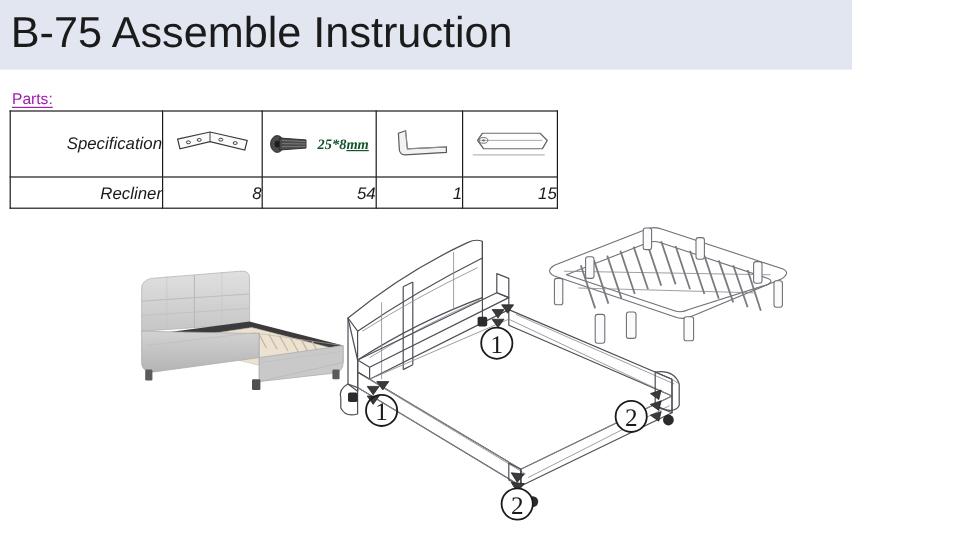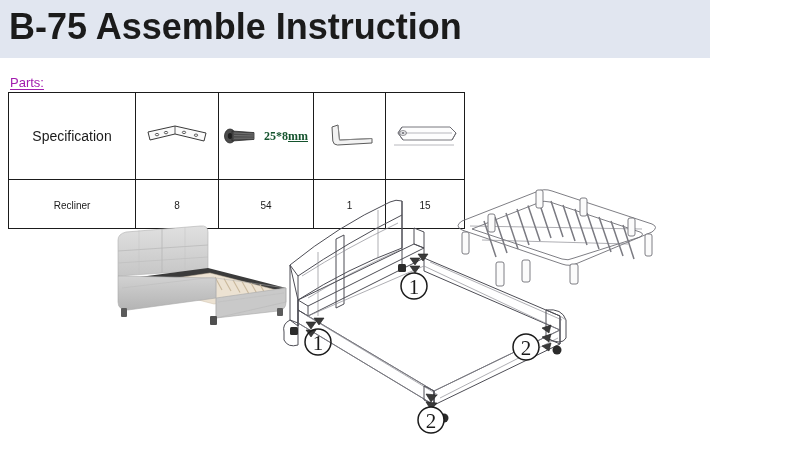--- a/index.html
+++ b/index.html
@@ -20,21 +20,21 @@
   #header-band {
     position: absolute;
     left: 0; top: 0;
     width: 710px; height: 58px;
     background: #e1e6f0;
   }
   #doc-title {
     position: absolute;
     left: 9px; top: 4px;
     font-size: 36px;
-    font-weight: 700;
+    font-weight: 400;
     color: #1b1b1b;
     letter-spacing: 0px;
     white-space: nowrap;
     line-height: 46px;
   }
 
   
   #parts-label {
     position: absolute;
     left: 10px; top: 75px;
@@ -47,36 +47,37 @@
   
   #parts-table {
     position: absolute;
     left: 8px; top: 92px;
     width: 456px;
     border-collapse: collapse;
     table-layout: fixed;
   }
   #parts-table td {
     border: 1.5px solid #1b1b1b;
-    text-align: center;
+    text-align: right;
     vertical-align: middle;
-    padding: 16px;
+    padding: 0;
     color: #1b1b1b;
+    font-style: italic;
   }
   .col-spec  { width: 127px; }
   .col-c1    { width: 83px; }
   .col-c2    { width: 95px; }
   .col-c3    { width: 72px; }
   .col-c4    { width: 79px; }
 
   .row-head td { height: 54px; }
   .row-qty  td { height: 26px; font-size: 14px; }
 
   .spec-text { font-size: 14px; }
-  .qty-text  { font-size: 10px; }
+  .qty-text  { font-size: 14px; }
   .cell-inner {
     display: flex;
     align-items: center;
     justify-content: center;
     height: 54px;
     gap: 4px;
   }
   .screw-dim {
     font-family: "Liberation Serif", serif;
     font-size: 12px;

